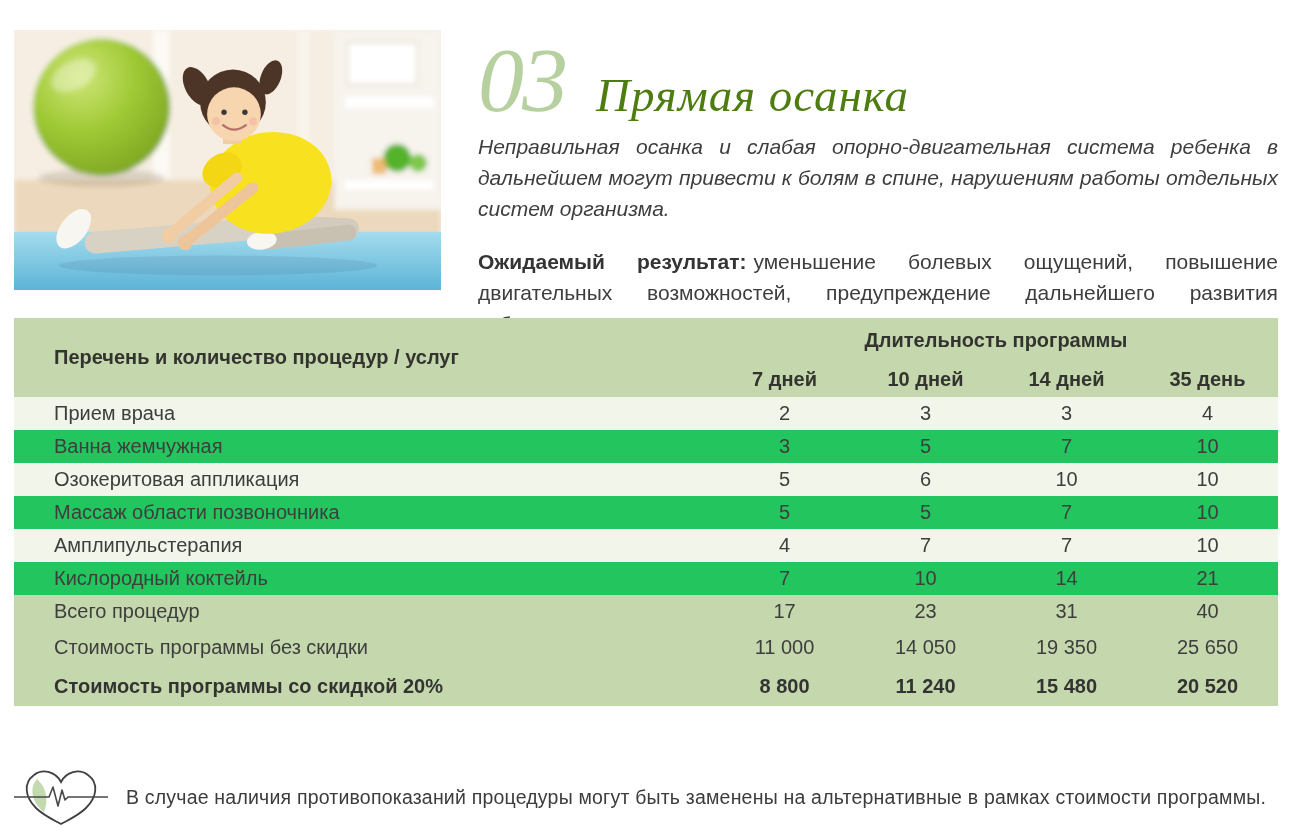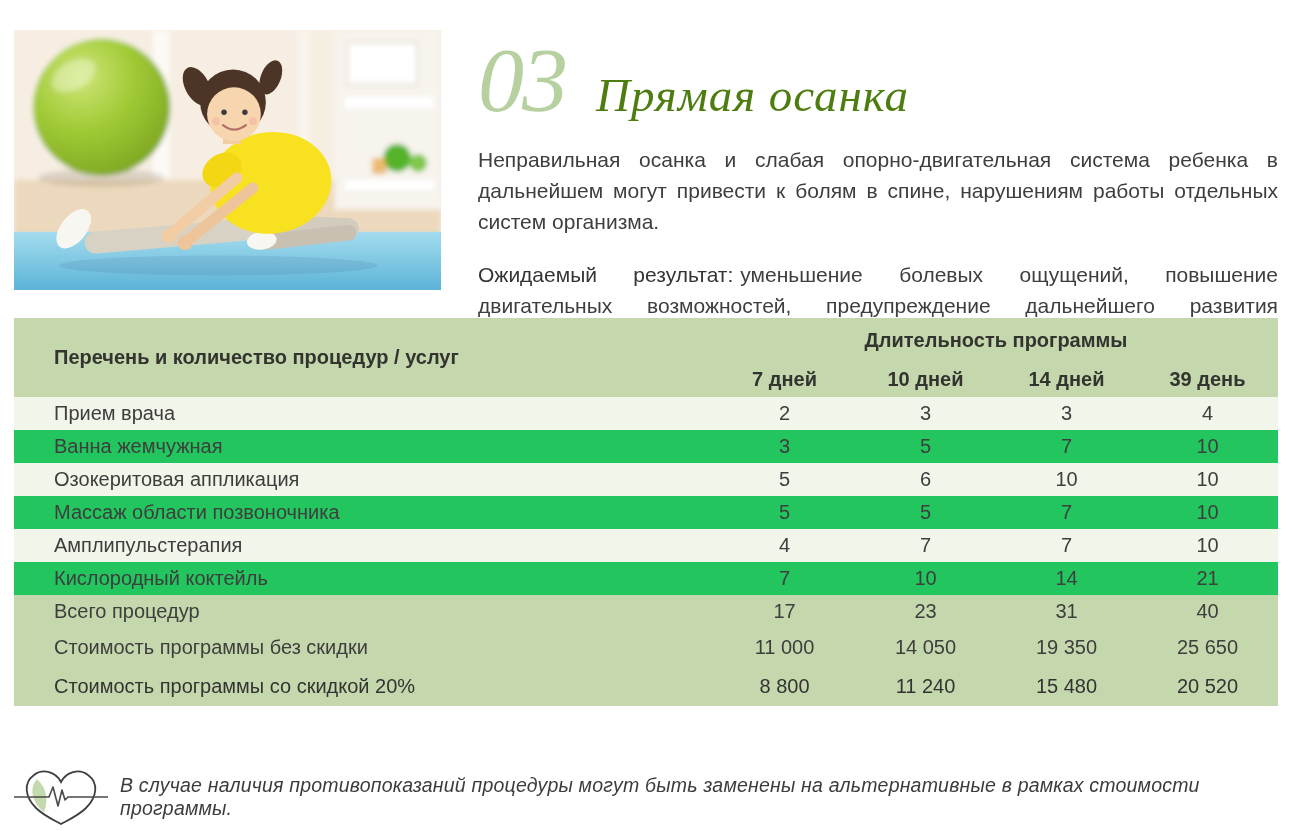--- a/index.html
+++ b/index.html
@@ -17,42 +17,42 @@
     font-family:"Liberation Serif",serif;font-style:italic;font-weight:400;
     font-size:92px;line-height:92px;color:#b6d19f;letter-spacing:-2px;
   }
   .title{
     font-family:"Liberation Serif",serif;font-style:italic;font-weight:400;
     font-size:47px;color:#4d7c0f;letter-spacing:1px;
   }
   .para{
     margin:0;text-align:justify;font-size:21px;line-height:31px;color:#3e3e3d;
   }
-  .para.first{margin-top:14px;}
+  .para.first{margin-top:1px;font-style:italic;}
   .para.second{margin-top:22px;}
-  .para strong{font-weight:normal;color:#343433;margin-right:7px;}
+  .para strong{font-weight:bold;color:#343433;margin-right:7px;}
   
   .ptable{
     position:absolute;left:14px;top:318px;width:1264px;
     display:grid;grid-template-columns:700px repeat(4,1fr);
     grid-template-rows:44px 35px repeat(7,33px) 39px 39px;
     gap:0;background:#ffffff;font-size:20px;
   }
   .cell{display:flex;align-items:center;}
   .h-main{grid-row:1/3;grid-column:1;background:#c5d8ad;font-weight:bold;color:#33342f;padding-left:40px;}
   .h-group{grid-row:1;grid-column:2/6;background:#c5d8ad;font-weight:bold;color:#33342f;justify-content:center;}
   .h-sub{grid-row:2;background:#c5d8ad;font-weight:bold;color:#33342f;justify-content:center;}
   .c-label{padding-left:40px;}
   .c-num{justify-content:center;}
   .bg-light{background:#f1f5ea;}
   .bg-alt{background:#22c55e;}
   .bg-total{background:#c5d8ad;}
-  .bold{font-weight:normal;color:#333432;text-align:center;}
-  
-  .footer{position:absolute;left:14px;top:766px;right:12px;display:flex;align-items:center;gap:12px;font-style:italic;}
+  .bold{font-weight:bold;color:#333432;text-align:center;}
+  
+  .footer{position:absolute;left:14px;top:766px;right:12px;display:flex;align-items:center;gap:18px;}
   .heart-wrap{flex:0 0 auto;width:94px;height:62px;}
   .footer-text{font-size:19.5px;color:#3c3c3b;letter-spacing:.2px;}
 </style>
 </head>
 <body>
 
 <div class="photo">
   <svg width="427" height="260" viewBox="0 0 429 260" xmlns="http://www.w3.org/2000/svg">
     <defs>
       <radialGradient id="ballg" cx="35%" cy="28%" r="80%">
@@ -128,21 +128,21 @@
   <p class="para first">Неправильная осанка и слабая опорно-двигательная система ребенка в дальнейшем могут привести к болям в спине, нарушениям работы отдельных систем организма.</p>
   <p class="para second"><strong>Ожидаемый результат:</strong><span>уменьшение болевых ощущений, повышение двигательных возможностей, предупреждение дальнейшего развития заболевания, улучшение осанки.</span></p>
 </div>
 
 <div class="ptable">
   <div class="cell h-main">Перечень и количество процедур / услуг</div>
   <div class="cell h-group">Длительность программы</div>
   <div class="cell h-sub">7 дней</div>
   <div class="cell h-sub">10 дней</div>
   <div class="cell h-sub">14 дней</div>
-  <div class="cell h-sub">39 день</div>
+  <div class="cell h-sub">35 день</div>
 
   <div class="cell c-label bg-light">Прием врача</div>
   <div class="cell c-num bg-light">2</div>
   <div class="cell c-num bg-light">3</div>
   <div class="cell c-num bg-light">3</div>
   <div class="cell c-num bg-light">4</div>
 
   <div class="cell c-label bg-alt">Ванна жемчужная</div>
   <div class="cell c-num bg-alt">3</div>
   <div class="cell c-num bg-alt">5</div>

